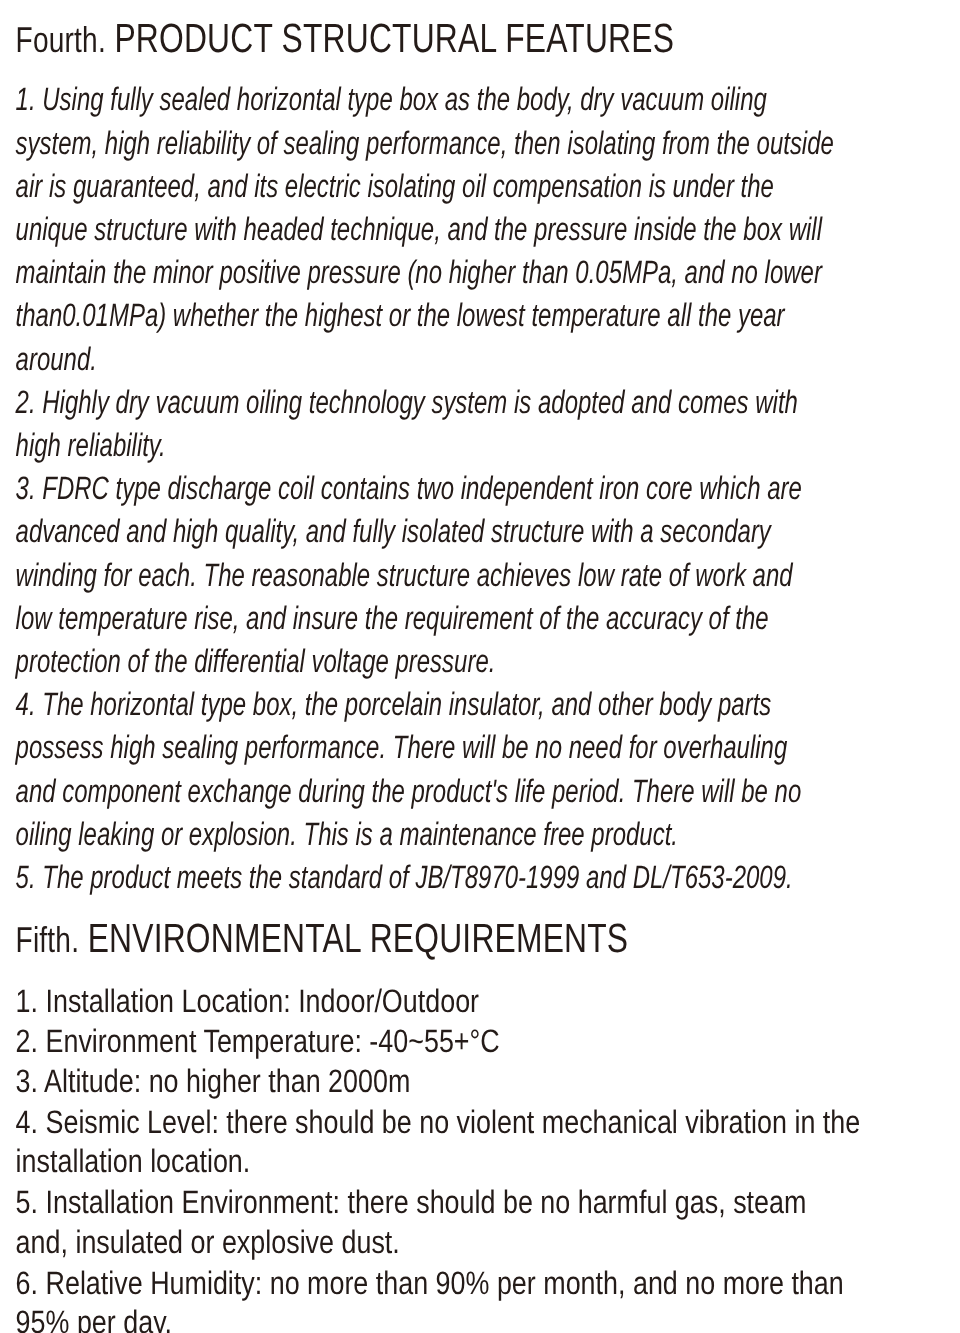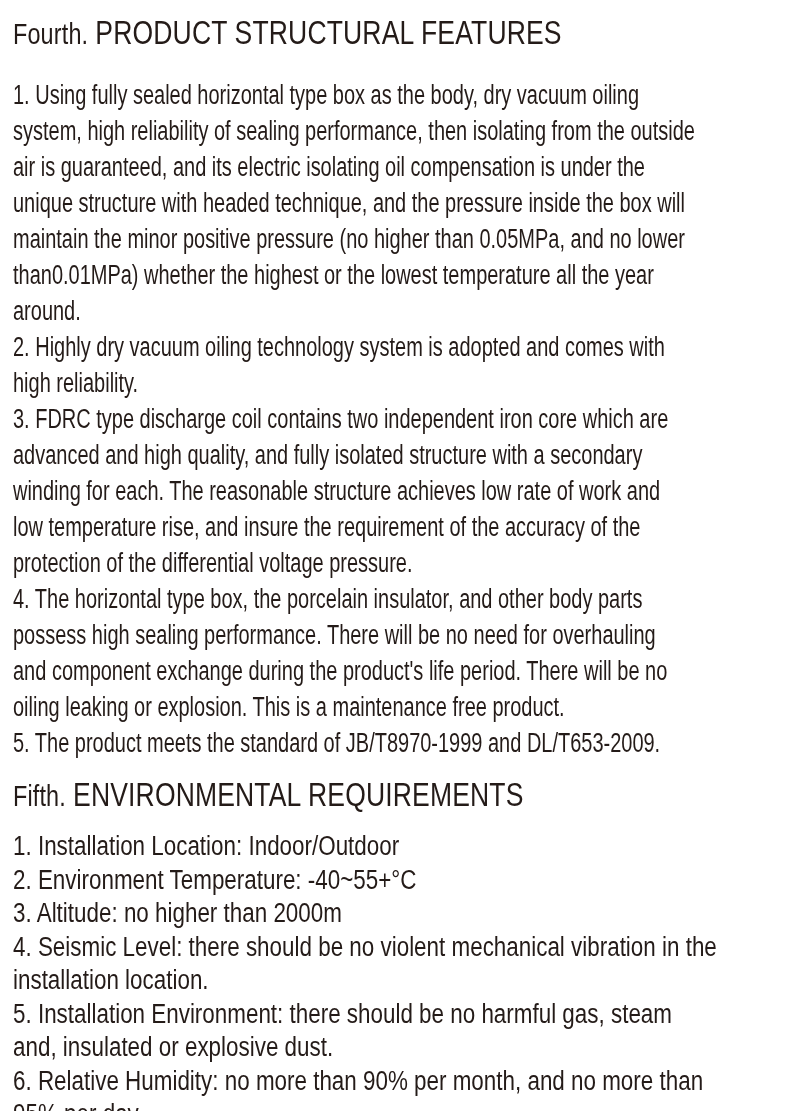--- a/index.html
+++ b/index.html
@@ -32,21 +32,21 @@
     letter-spacing: 0.2px;
   }
   h1.sec-heading .hp { font-size: 30px; }
   h1.sec-heading .ht { font-size: 34px; }
 
   .sec-body p {
     margin: 0;
     white-space: pre-line;
     letter-spacing: 0;
   }
-  .sec-body.fourth { margin-top: 21px; }
+  .sec-body.fourth { margin-top: 9px; font-style: italic; }
   .sec-body.fourth p {
     font-size: 27px;
     line-height: 36px;
     width: 136%;
     transform: scaleX(0.74);
     transform-origin: 0 0;
   }
   h1.sec-heading.fifth-heading { margin-top: 11px; }
   .sec-body.fifth { margin-top: 12px; }
   .sec-body.fifth p {

